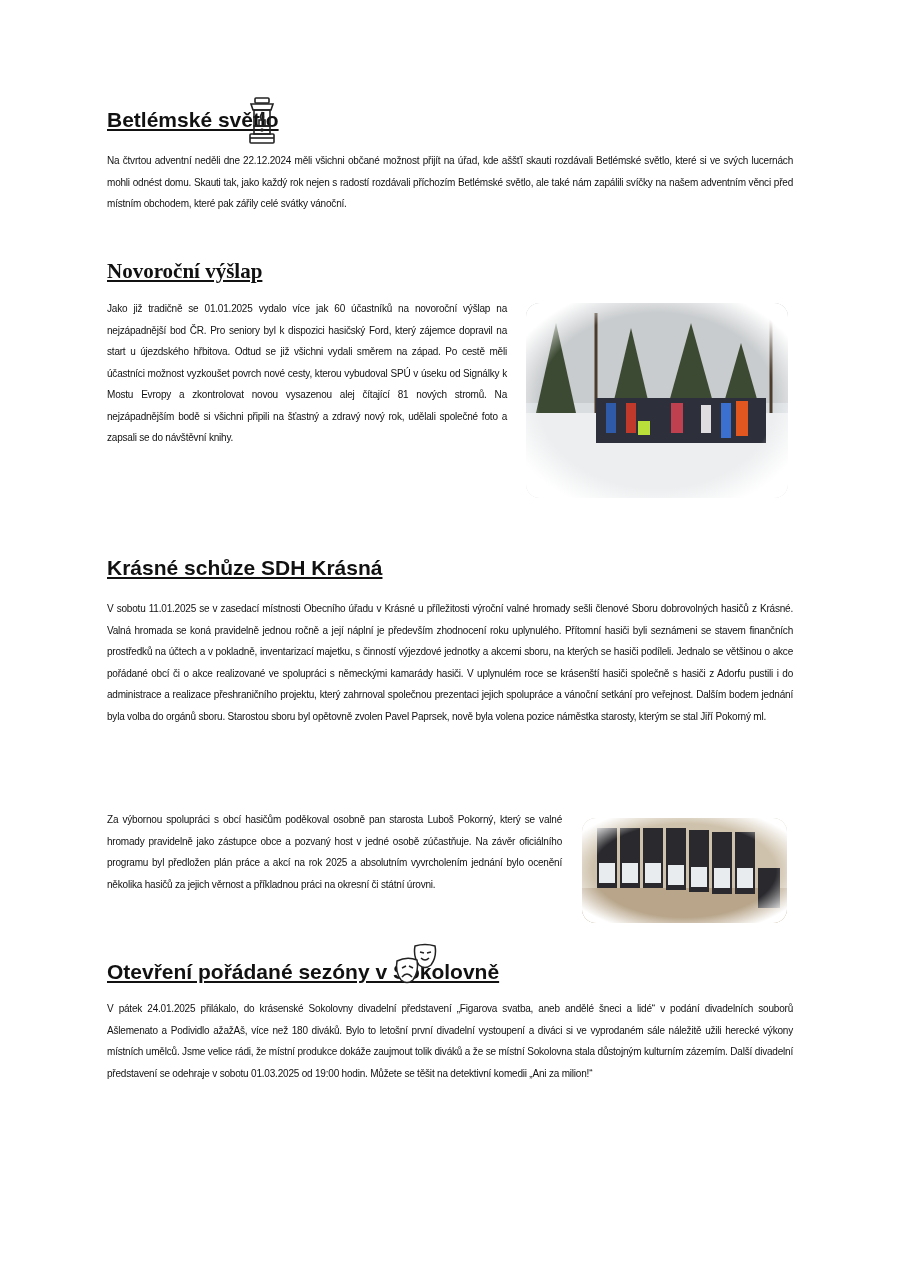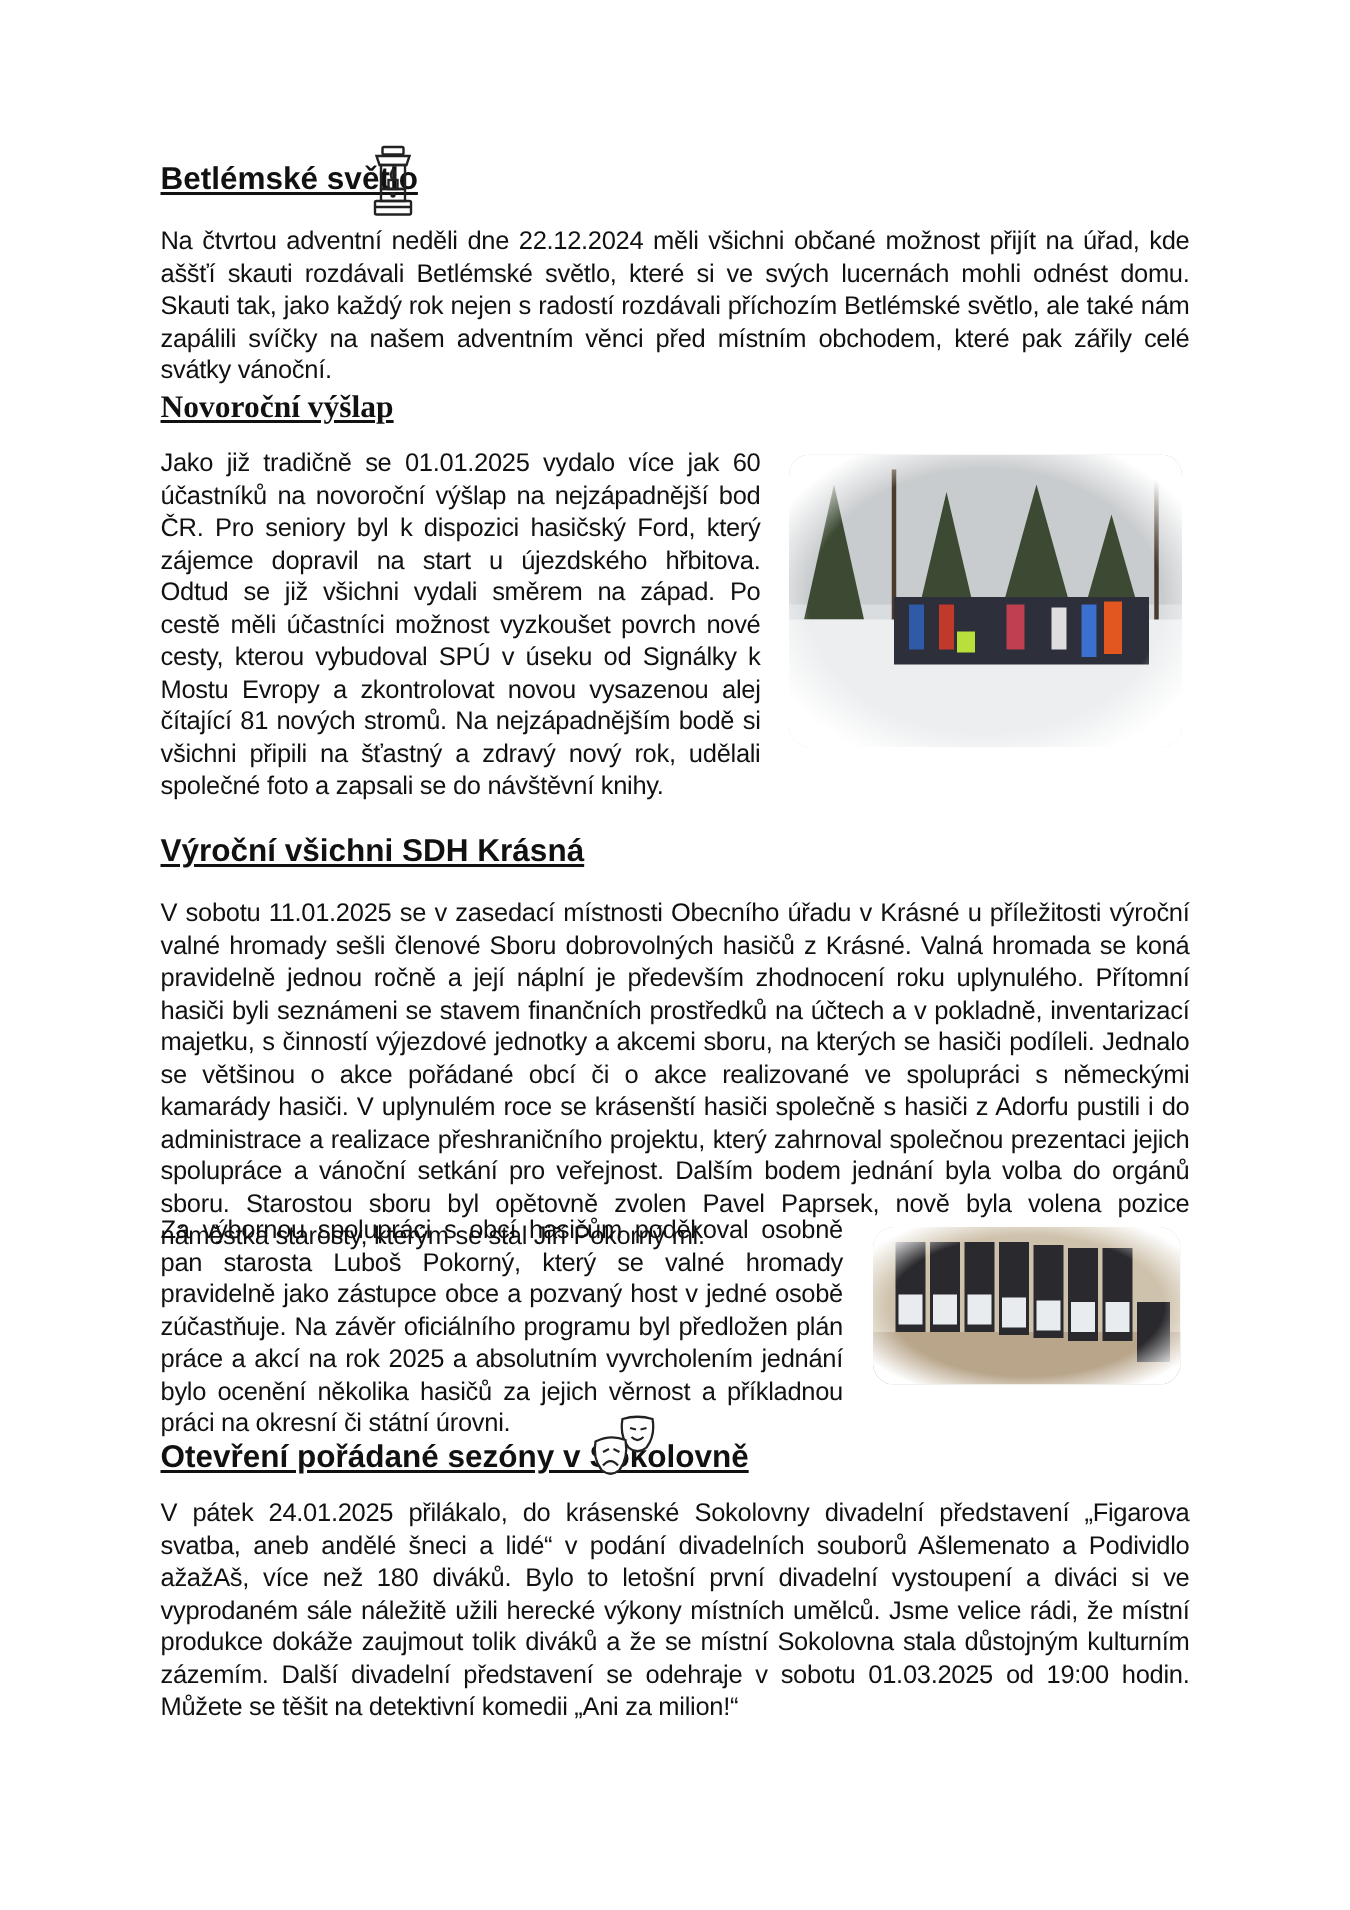--- a/index.html
+++ b/index.html
@@ -7,21 +7,21 @@
     width: 900px; height: 1273px; position: relative; overflow: hidden;
     font-family: "Liberation Sans", sans-serif; color: #111;
   }
   .heading {
     position: absolute; left: 107px;
     font-size: 21px; font-weight: bold; text-decoration: underline;
     text-underline-offset: 2px; color: #111;
   }
   .para {
     position: absolute; left: 107px; width: 686px;
-    font-size: 17px; line-height: 21.5px; text-align: justify;
+    font-size: 10px; line-height: 21.5px; text-align: justify;
     letter-spacing: -0.2px;
   }
   .narrow { width: 400px; }
   .narrow2 { width: 455px; }
   .photo {
     position: absolute; border-radius: 14px; overflow: hidden;
     box-shadow: 0 0 12px 10px #fff inset;
   }
   .icon { position: absolute; }
 </style>
@@ -74,21 +74,21 @@
       <rect x="112" y="118" width="12" height="14" fill="#b9e03a"></rect>
       <rect x="145" y="100" width="12" height="30" fill="#c04050"></rect>
       <rect x="175" y="102" width="10" height="28" fill="#e0dde0"></rect>
       <rect x="195" y="100" width="10" height="35" fill="#3b6fd0"></rect>
       <rect x="210" y="98" width="12" height="35" fill="#e2561f"></rect>
     </g>
     <rect width="262" height="195" fill="url(#fade1)"></rect>
   </svg>
 </div>
 
-<div class="heading" style="top:556px;">Výroční všichni SDH Krásná</div>
+<div class="heading" style="top:556px;">Krásné schůze SDH Krásná</div>
 <div class="para" style="top:598px;">V sobotu 11.01.2025 se v zasedací místnosti Obecního úřadu v Krásné u příležitosti výroční valné hromady sešli členové Sboru dobrovolných hasičů z Krásné. Valná hromada se koná pravidelně jednou ročně a její náplní je především zhodnocení roku uplynulého. Přítomní hasiči byli seznámeni se stavem finančních prostředků na účtech a v pokladně, inventarizací majetku, s činností výjezdové jednotky a akcemi sboru, na kterých se hasiči podíleli. Jednalo se většinou o akce pořádané obcí či o akce realizované ve spolupráci s německými kamarády hasiči. V uplynulém roce se krásenští hasiči společně s hasiči z Adorfu pustili i do administrace a realizace přeshraničního projektu, který zahrnoval společnou prezentaci jejich spolupráce a vánoční setkání pro veřejnost. Dalším bodem jednání byla volba do orgánů sboru. Starostou sboru byl opětovně zvolen Pavel Paprsek, nově byla volena pozice náměstka starosty, kterým se stal Jiří Pokorný ml.</div>
 <div class="para narrow2" style="top:809px;">Za výbornou spolupráci s obcí hasičům poděkoval osobně pan starosta Luboš Pokorný, který se valné hromady pravidelně jako zástupce obce a pozvaný host v jedné osobě zúčastňuje. Na závěr oficiálního programu byl předložen plán práce a akcí na rok 2025 a absolutním vyvrcholením jednání bylo ocenění několika hasičů za jejich věrnost a příkladnou práci na okresní či státní úrovni.</div>
 <div class="photo" style="left:582px; top:818px; width:205px; height:105px;">
   <svg width="205" height="105" viewBox="0 0 205 105">
     <defs>
       <radialGradient id="fade2" cx="50%" cy="50%" r="62%">
         <stop offset="72%" stop-color="#fff" stop-opacity="0"></stop>
         <stop offset="100%" stop-color="#fff" stop-opacity="1"></stop>
       </radialGradient>
     </defs>

